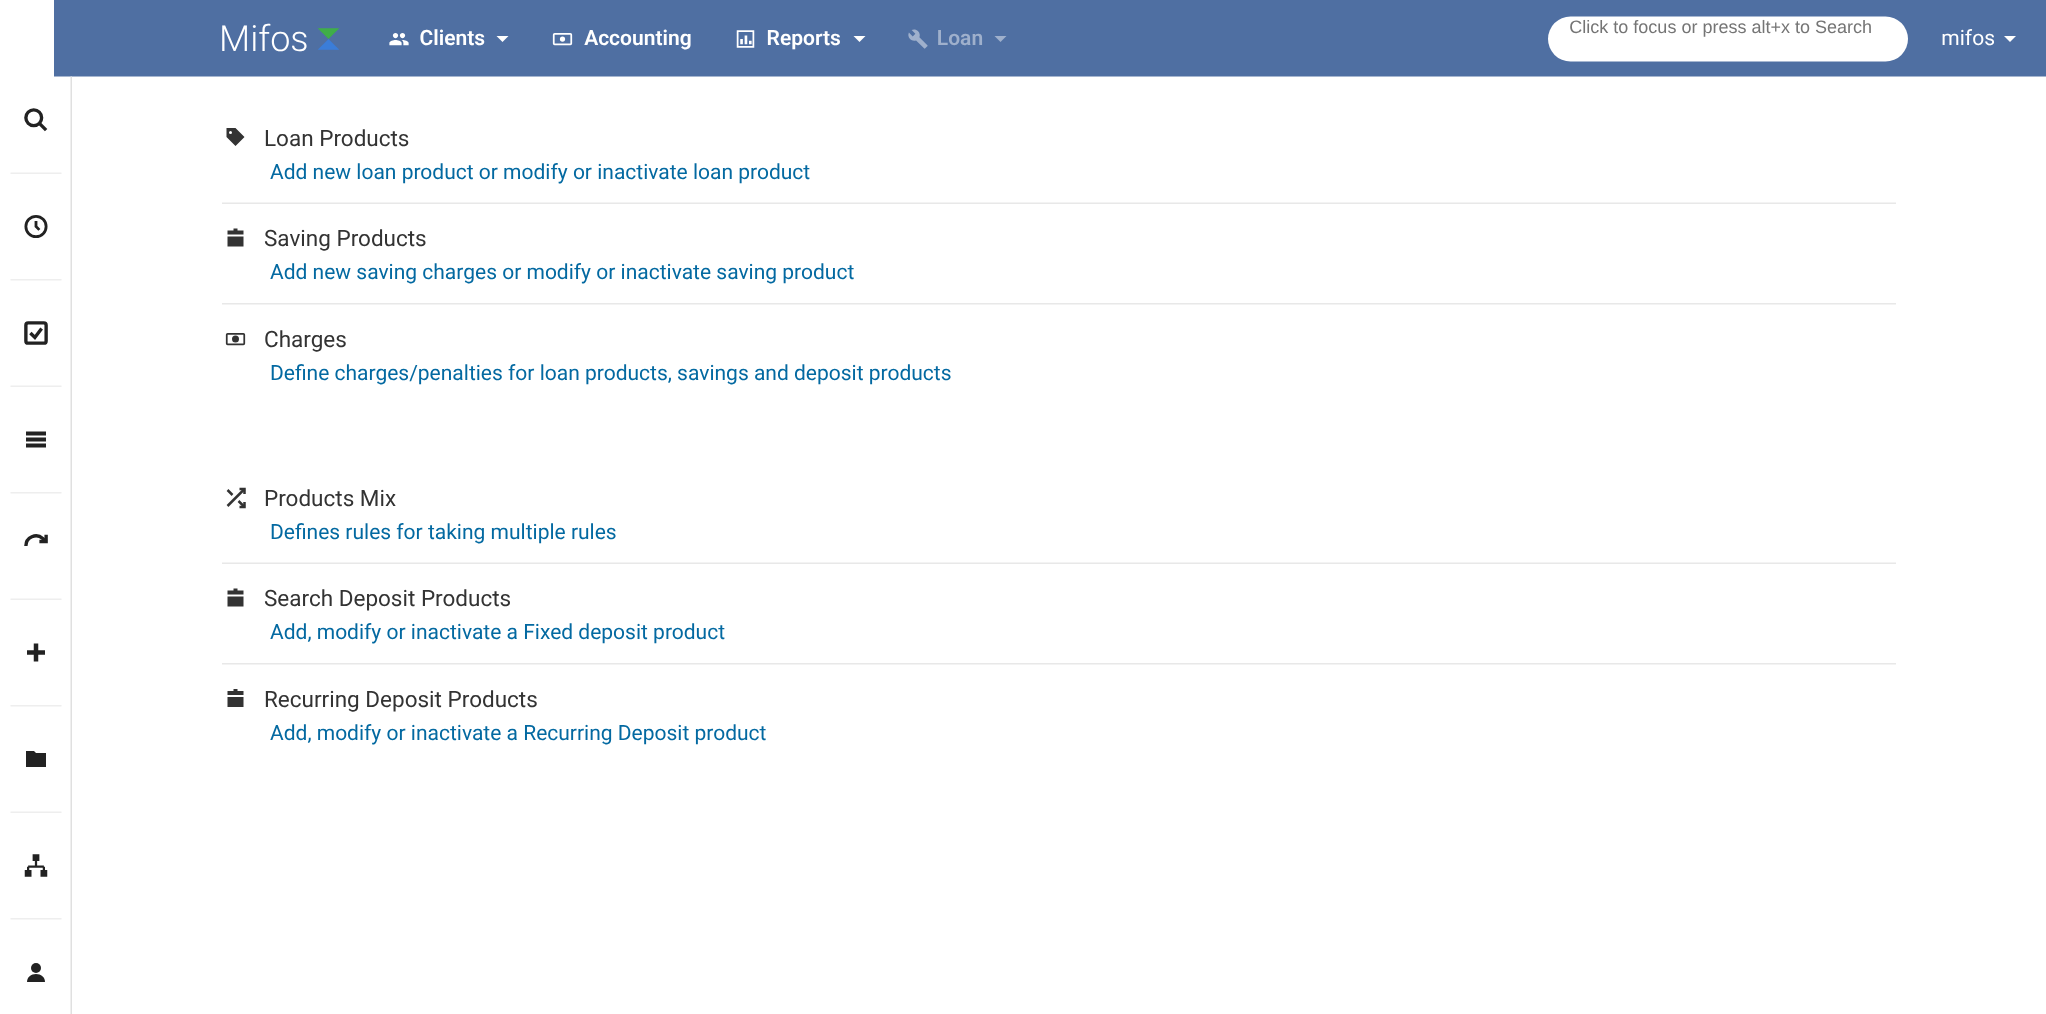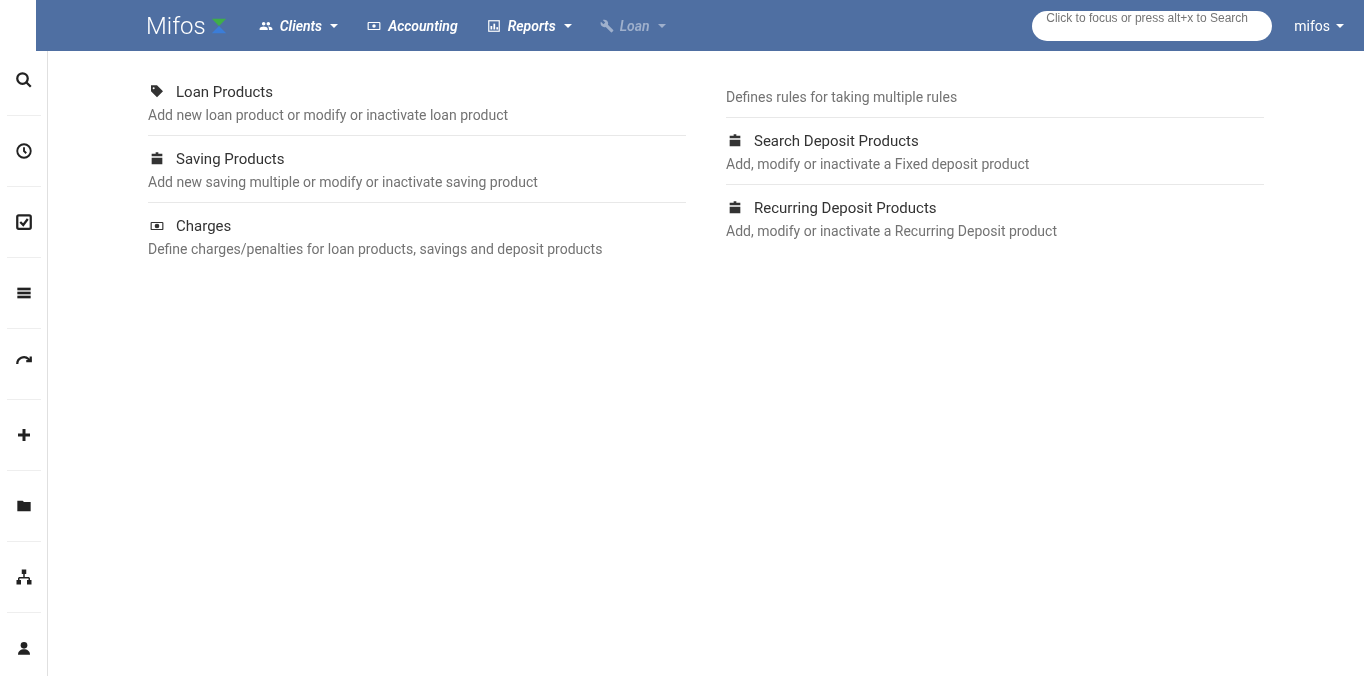--- a/index.html
+++ b/index.html
@@ -1,39 +1,39 @@
 <!DOCTYPE html>
 <html><head>
 <meta charset="utf-8">
 <style>
 * { margin: 0; padding: 0; box-sizing: border-box; }
 body { font-family: -apple-system, BlinkMacSystemFont, "Segoe UI", Roboto, "Helvetica Neue", Arial, sans-serif; background: #fff; color: #333; }
 .topbar { background: #4f6fa2; height: 51px; display: flex; align-items: center; padding: 0 20px 0 110px; margin-left: 36px; }
 .logo { color: #fff; font-size: 24px; font-weight: 300; display: flex; align-items: center; gap: 4px; margin-right: 30px; }
 .logo-mark { width: 18px; height: 18px; position: relative; }
 .logo-mark svg { width: 100%; height: 100%; }
-.nav { display: flex; align-items: center; gap: 28px; flex: 1; font-style: italic; }
+.nav { display: flex; align-items: center; gap: 28px; flex: 1; }
 .nav-item { color: #fff; font-size: 14px; font-weight: 600; display: inline-flex; align-items: center; gap: 6px; cursor: pointer; }
 .nav-item.disabled { color: #9fb0cc; }
 .caret { display: inline-block; width: 0; height: 0; border-left: 4px solid transparent; border-right: 4px solid transparent; border-top: 4px solid currentColor; margin-left: 2px; vertical-align: middle; }
 .search-box { background: #fff; border-radius: 16px; height: 30px; width: 240px; padding: 0 14px; display: flex; align-items: flex-start; margin-right: 22px; }
 .search-box input { border: none; outline: none; width: 100%; font-size: 12px; color: #888; background: transparent; }
 .user-menu { color: #fff; font-size: 14px; display: inline-flex; align-items: center; gap: 4px; cursor: pointer; }
 .layout { display: flex; }
 .sidebar { width: 48px; border-right: 1px solid #e0e0e0; display: flex; flex-direction: column; align-items: center; padding-top: 18px; gap: 24px; min-height: calc(100vh - 51px); }
 .side-icon { width: 22px; height: 22px; display: flex; align-items: center; justify-content: center; cursor: pointer; color: #222; }
 .side-divider { width: 34px; height: 1px; background: #eee; }
 .content { flex: 1; padding: 18px 100px 0 100px; }
-.cols { display: flex; gap: 40px; }
+.cols { display: flex; gap: 40px; flex-direction: column; }
 .col { flex: 1; }
 .item { border-bottom: 1px solid #e8e8e8; padding: 14px 0 12px 0; }
 .item:last-child { border-bottom: none; }
 .item-head { display: flex; align-items: center; gap: 10px; font-size: 15px; color: #333; cursor: pointer; }
 .item-head .micon { width: 18px; height: 14px; color: #333; display: inline-flex; align-items: center; justify-content: center; }
-.item-desc { font-size: 14px; color: #737373; margin-top: 6px; }
+.item-desc { font-size: 14px; color: #0369a1; margin-top: 6px; margin-left: 32px; }
 svg { display: block; }
 </style>
 </head>
 <body>
 
 <div class="topbar">
   <div class="logo">
     <span>Mifos</span>
     <span class="logo-mark">
       <svg viewBox="0 0 20 20">
@@ -172,37 +172,49 @@
         </div>
         <div class="item">
           <div class="item-head">
             <span class="micon">
                 <svg width="18" height="16" viewBox="0 0 24 24" fill="currentColor">
                   <path d="M10 4V2h4v2h6v4H4V4h6zM4 10h16v10H4V10z"></path>
                 </svg>
               </span>
             <span>Saving Products</span>
           </div>
-          <div class="item-desc">Add new saving multiple or modify or inactivate saving product</div>
+          <div class="item-desc">Add new saving charges or modify or inactivate saving product</div>
         </div>
         <div class="item">
           <div class="item-head">
             <span class="micon">
                 <svg width="18" height="14" viewBox="0 0 24 24" fill="none" stroke="currentColor" stroke-width="2">
                   <rect x="2" y="6" width="20" height="12" rx="1"></rect>
                   <circle cx="12" cy="12" r="3" fill="currentColor"></circle>
                 </svg>
               </span>
             <span>Charges</span>
           </div>
           <div class="item-desc">Define charges/penalties for loan products, savings and deposit products</div>
         </div>
       </div>
       <div class="col">
         <div class="item">
+          <div class="item-head">
+            <span class="micon">
+                <svg width="18" height="16" viewBox="0 0 24 24" fill="none" stroke="currentColor" stroke-width="2.5">
+                  <polyline points="16,3 21,3 21,8"></polyline>
+                  <line x1="4" y1="20" x2="21" y2="3"></line>
+                  <polyline points="21,16 21,21 16,21"></polyline>
+                  <line x1="15" y1="15" x2="21" y2="21"></line>
+                  <line x1="4" y1="4" x2="9" y2="9"></line>
+                </svg>
+              </span>
+            <span>Products Mix</span>
+          </div>
           <div class="item-desc">Defines rules for taking multiple rules</div>
         </div>
         <div class="item">
           <div class="item-head">
             <span class="micon">
                 <svg width="18" height="16" viewBox="0 0 24 24" fill="currentColor">
                   <path d="M10 4V2h4v2h6v4H4V4h6zM4 10h16v10H4V10z"></path>
                 </svg>
               </span>
             <span>Search Deposit Products</span>

